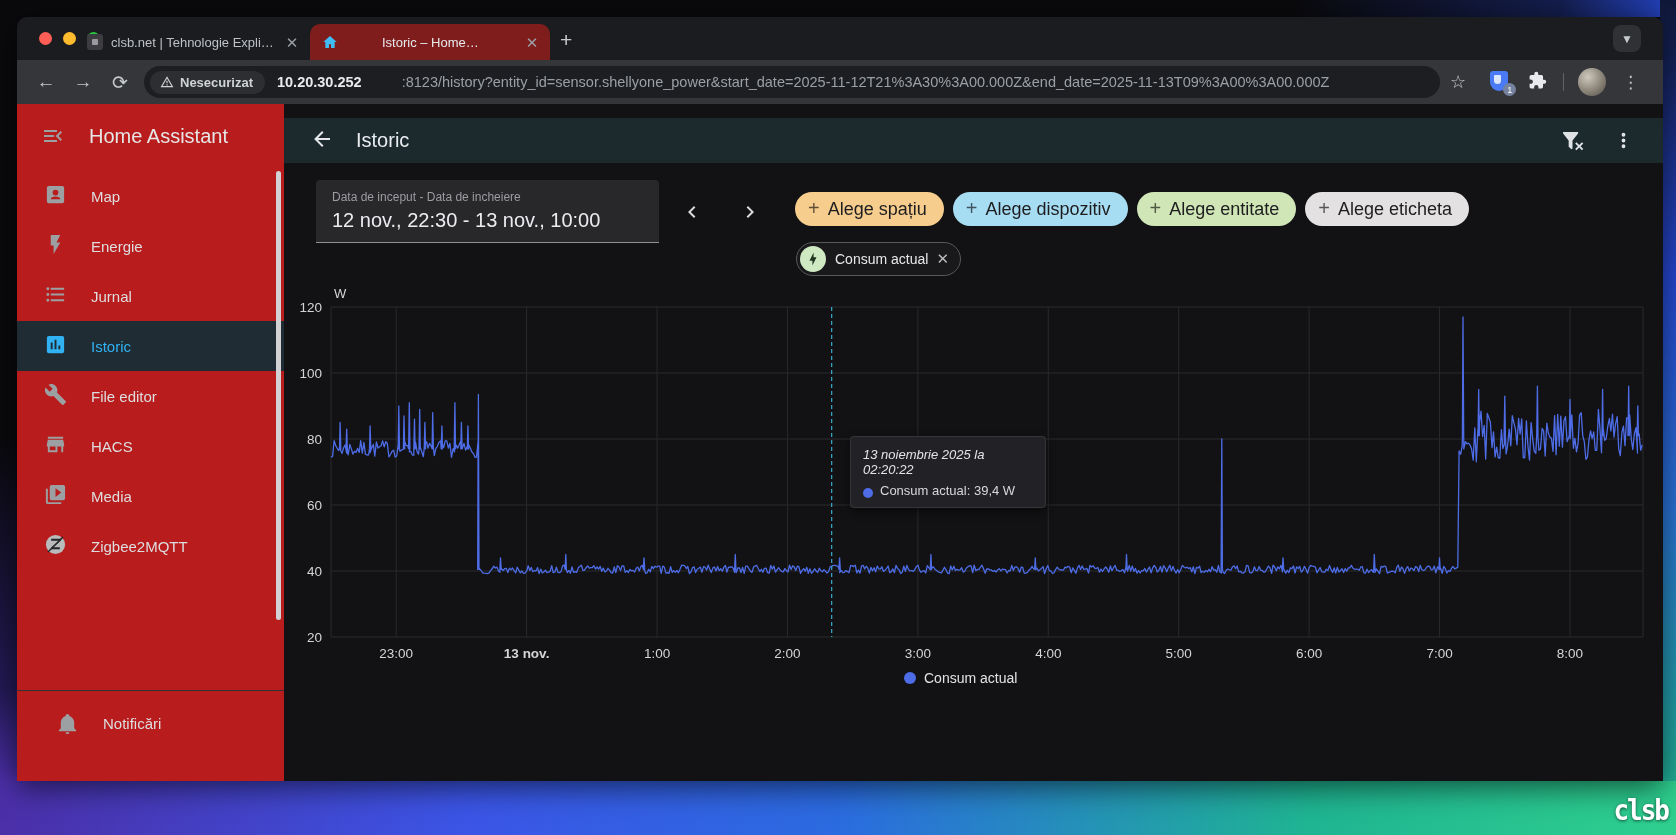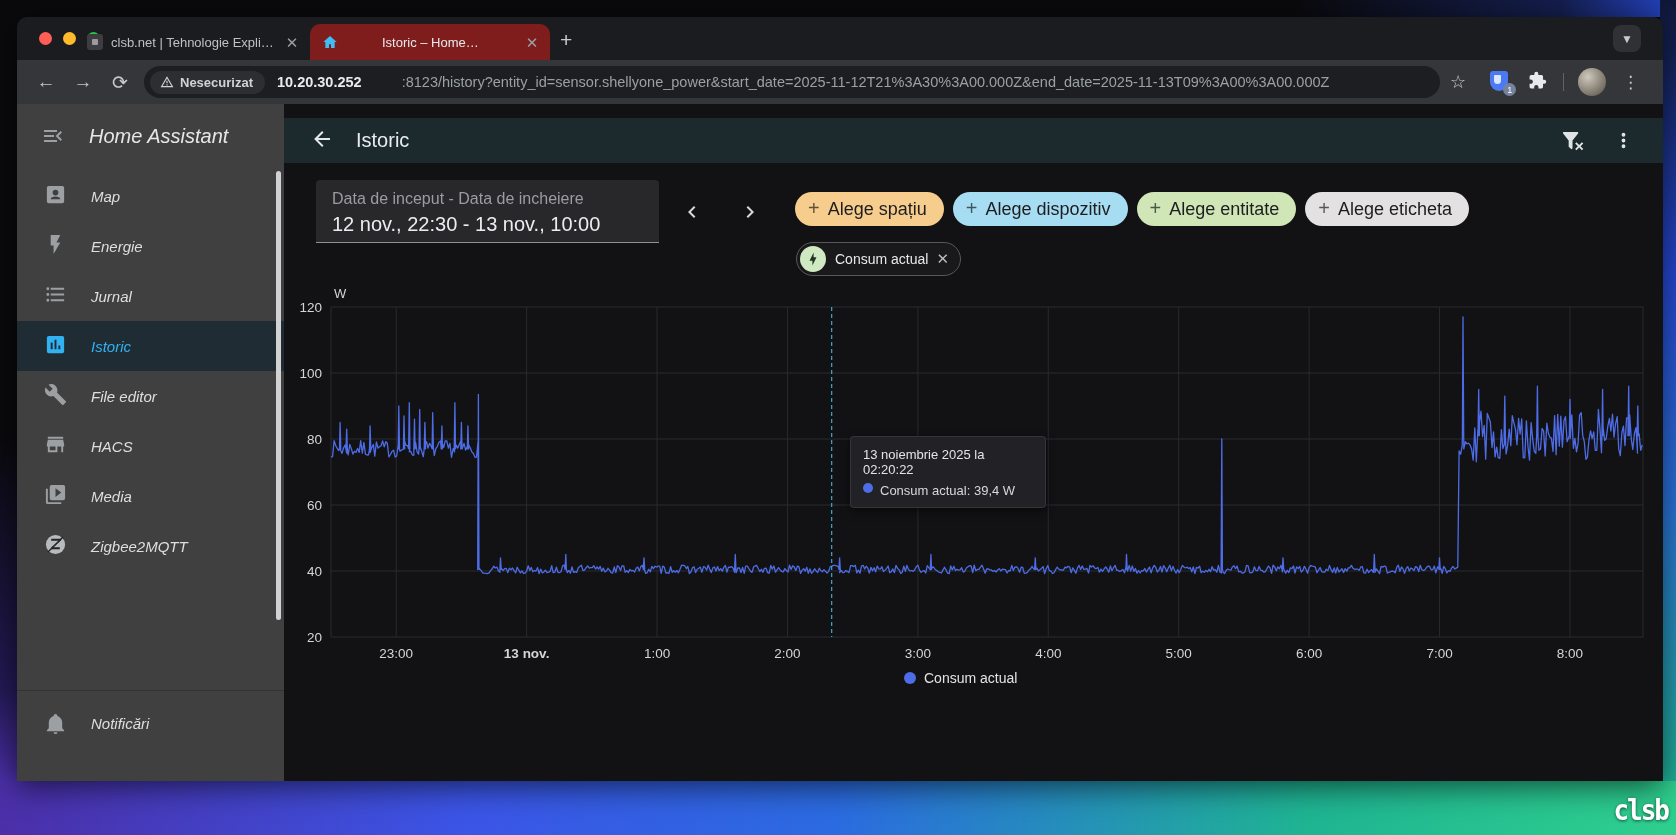--- a/index.html
+++ b/index.html
@@ -57,50 +57,50 @@
   .badge { position:absolute; right:-6px; bottom:-3px; width:13px; height:13px; border-radius:50%; background:#76839e;
     color:#fff; font-size:9px; display:flex; align-items:center; justify-content:center; }
   .puzzle { margin-left:18px; } .puzzle svg { width:19px; height:19px; fill:#e8eaed; }
   .tsep { width:1px; height:18px; background:#5f6368; margin-left:16px; }
   .avatar { width:28px; height:28px; border-radius:50%; margin-left:14px;
     background:radial-gradient(circle at 35% 32%,#cfc8bd 0%,#8a8478 55%,#514d46 100%); }
   .menu-dots { margin-left:16px; color:#c6cacd; font-size:17px; letter-spacing:0; }
 
   
   .app { flex:1; display:flex; min-height:0; }
-  .sidebar { width:267px; background:#404040; position:relative; flex:0 0 auto;font-style:italic; }
+  .sidebar { width:267px; background:#b91c1c; position:relative; flex:0 0 auto; }
   .sb-header { height:64px; display:flex; align-items:center; padding-left:24px; gap:24px; }
   .sb-header svg { width:24px; height:24px; fill:#9da0a3; }
   .sb-title { color:#e6e6e6; font-size:20px; }
   .sb-menu { margin-top:3px; }
   .sb-row { height:50px; display:flex; align-items:center; padding-left:27px; gap:24px; cursor:default; }
   .sb-row svg { width:23px; height:23px; fill:#9da0a3; flex:0 0 auto; }
   .sb-row .lbl { color:#dedee0; font-size:15px; }
   .sb-row.active { background:#202c34; }
   .sb-row.active svg { fill:#31b2f2; }
   .sb-row.active .lbl { color:#31b2f2; }
   .sb-scroll { position:absolute; right:3px; top:67px; width:5px; height:449px; background:#d2d2d4; border-radius:3px; }
   .sb-divider { position:absolute; left:0; right:0; top:586px; height:1px; background:#333336; }
-  .sb-bottom-row { position:absolute; left:0; right:0; display:flex; align-items:center; padding-left:27px; gap:24px; height:50px; }
+  .sb-bottom-row { position:absolute; left:12px; right:0; display:flex; align-items:center; padding-left:27px; gap:24px; height:50px; }
   .sb-notif { top:594px; } .sb-prof { top:633px; }
   .sb-bottom-row svg { width:23px; height:23px; fill:#9da0a3; }
   .prof-av { width:32px; height:32px; border-radius:50%; margin-left:-4px;
     background:radial-gradient(circle at 35% 32%,#d8d2c6 0%,#8a8478 55%,#4b4740 100%); }
 
   
   .main { flex:1; position:relative; background:#121214; min-width:0; }
   .ha-header { position:absolute; left:0; right:0; top:14px; height:45px; background:#1c2a2e; display:flex; align-items:center; }
   .ha-back { margin-left:26px; } .ha-back svg { width:24px; height:24px; fill:#e4e8ea; }
   .ha-title { margin-left:22px; color:#e9edef; font-size:20px; }
   .ha-actions { position:absolute; right:28px; display:flex; gap:28px; align-items:center; }
   .ha-actions svg { width:23px; height:23px; fill:#dfe3e5; }
 
   .date-field { position:absolute; left:32px; top:76px; width:343px; height:63px; background:#28282b;
     border-radius:4px 4px 0 0; border-bottom:1px solid #909094; padding:10px 16px 0 16px; }
-  .date-label { font-size:16px; color:#9c9ca1; }
+  .date-label { font-size:12px; color:#9c9ca1; }
   .date-value { font-size:20px; color:#ececf0; margin-top:5px; }
   .nav-chev { position:absolute; top:96px; width:24px; height:24px; }
   .nav-chev svg { width:24px; height:24px; fill:#d9d9dc; }
   .chev-prev { left:396px; } .chev-next { left:454px; }
 
   .pills { position:absolute; left:511px; top:88px; display:flex; gap:9px; }
   .pill { height:34px; border-radius:17px; display:flex; align-items:center; padding:0 17px 0 13px; gap:8px; }
   .pill .plus { font-size:20px; color:rgba(0,0,0,.62); line-height:20px; margin-top:-2px; }
   .pill .pl { font-size:18px; color:#1d1d1f; }
 
@@ -116,22 +116,22 @@
   .chart-svg { position:absolute; left:0; top:180px; }
   .grid { stroke:#2a2a2d; stroke-width:1; }
   .ytick { fill:#d4d5d7; font-size:13.5px; text-anchor:end; font-family:"Liberation Sans",sans-serif; }
   .xtick { fill:#d4d5d7; font-size:13.5px; text-anchor:middle; font-family:"Liberation Sans",sans-serif; }
   .xtick.bold { font-weight:bold; }
   .unit { fill:#d4d5d7; font-size:13px; font-family:"Liberation Sans",sans-serif; }
   .hoverline { stroke:#3ba9cc; stroke-width:1.2; stroke-dasharray:4 3; }
 
   .tooltip { position:absolute; left:566px; top:332px; width:196px; background:#222226; border:1px solid rgba(255,255,255,.09);
     border-radius:4px; padding:10px 12px 9px 12px; box-shadow:0 3px 10px rgba(0,0,0,.55); }
-  .tt-line1 { font-size:13px; color:#e4e4e8; }
-  .tt-line2 { display:flex; align-items:flex-start; gap:7px; margin-top:6px; }
+  .tt-line1 { font-size:13px; color:#e4e4e8;font-style:italic; }
+  .tt-line2 { display:flex; align-items:flex-end; gap:7px; margin-top:6px; }
   .tt-dot { width:10px; height:10px; border-radius:50%; }
   .tt-val { font-size:13px; color:#d8d8dc; }
 
   .legend { position:absolute; left:620px; top:566px; display:flex; align-items:center; gap:8px; }
   .lg-dot { width:12px; height:12px; border-radius:50%; }
   .lg-label { font-size:14px; color:#e3e3e5; }
 
   .watermark { position:fixed; right:8px; bottom:10px; color:#ffffff; font-family:"DejaVu Sans Mono",monospace;
     font-weight:bold; font-size:26px; letter-spacing:-2px; transform:scaleY(1.08); text-shadow:0 1px 3px rgba(0,0,0,.6); }
 </style>

